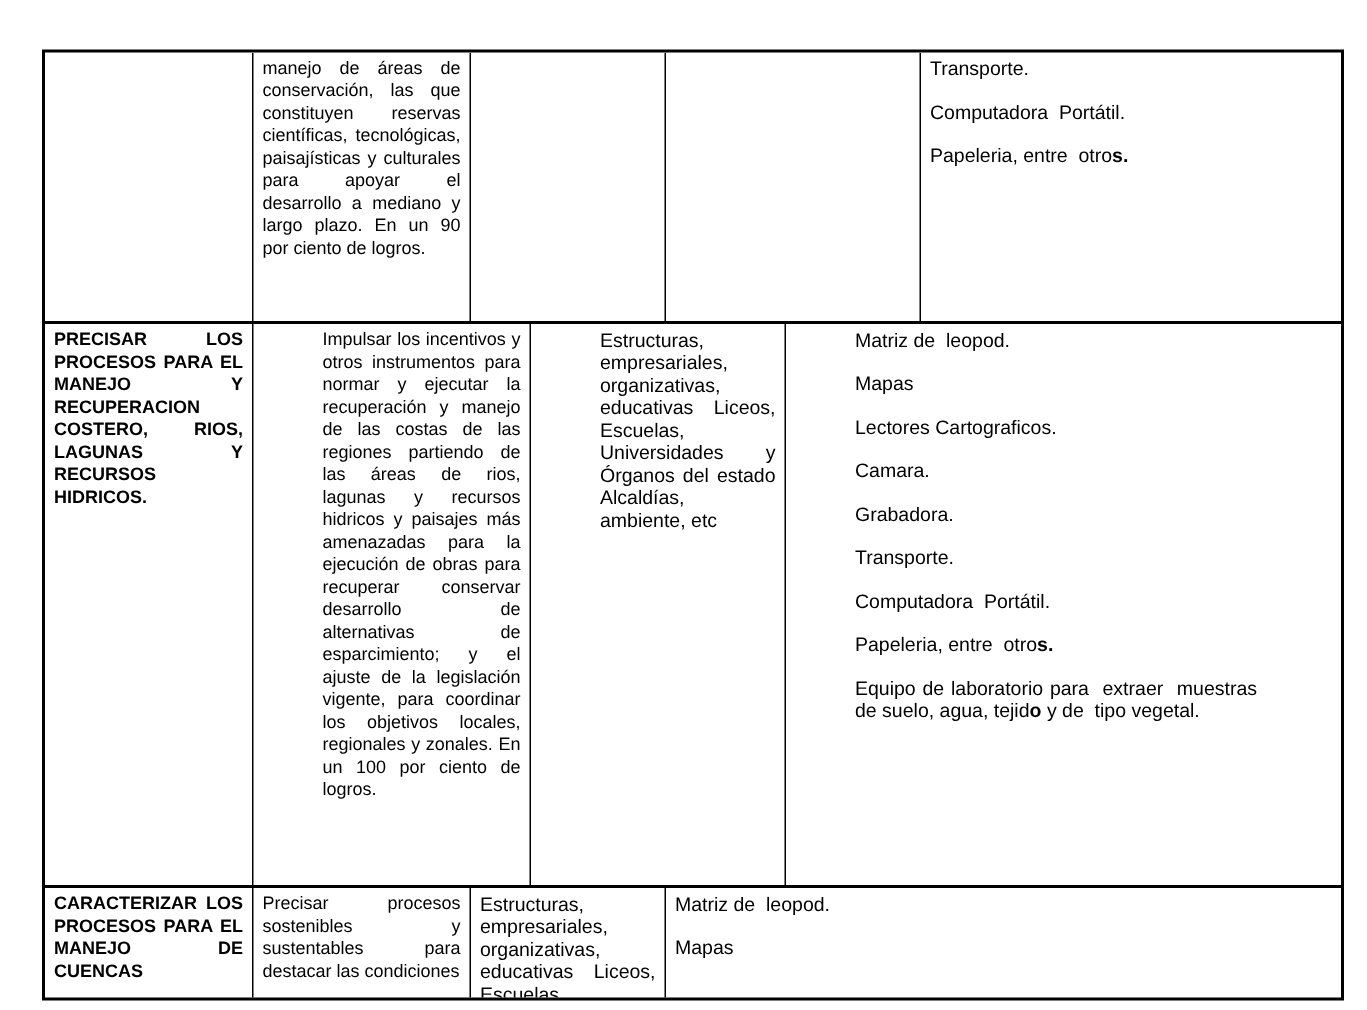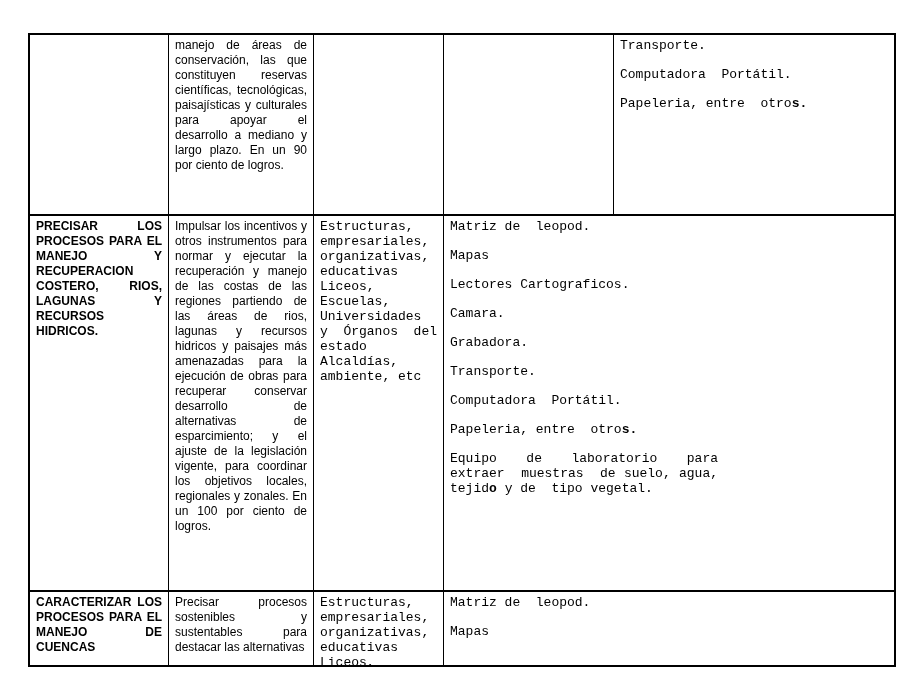--- a/index.html
+++ b/index.html
@@ -33,54 +33,54 @@
   .t-cell {
     box-sizing: border-box;
     height: 100%;
     border-right: 1.5px solid #000000;
     padding: 3px 6px 0 6px;
     overflow: hidden;
   }
   .t-cell:last-child { border-right: none; }
   .t-cell p { margin: 0 0 14px 0; }
   .f-sans  { font-family: "Liberation Sans", sans-serif; font-size: 12px; line-height: 15px; }
-  .f-serif { font-family: Liberation Mono, monospace; font-size: 13px; line-height: 15px; white-space: pre-wrap; }
+  .f-serif { font-family: Liberation Sans, sans-serif; font-size: 13px; line-height: 15px; white-space: pre-wrap; }
   .b { font-weight: bold; }
   .a-justify p { text-align: justify; }
   .a-left p { text-align: left; }
   .seg-b { font-weight: bold; }
 </style>
 </head>
 <body>
 
 <div class="page">
   <div class="doc-table">
       <div class="t-row" style="height: 181px;">
         <div class="t-cell f-sans b a-justify" style="width: 139px;"></div>
         <div class="t-cell f-sans a-justify" style="width: 145px;">
           <p><span>manejo de áreas de conservación, las que constituyen reservas científicas, tecnológicas, paisajísticas y culturales para apoyar el desarrollo a mediano y largo plazo. En un 90 por ciento de logros.</span></p>
         </div>
         <div class="t-cell f-serif a-justify" style="width: 130px;"></div>
         <div class="t-cell f-serif a-justify" style="width: 170px;"></div>
         <div class="t-cell f-serif a-left" style="width: 280px;"><p><span>Transporte.</span></p><p><span>Computadora  Portátil.</span></p><p><span>Papeleria, entre  otro</span><span class="seg-b">s.</span></p></div>
       </div>
-      <div class="t-row" style="height: 376px;">
+      <div class="t-row" style="height: 376px; gap: 40px;">
         <div class="t-cell f-sans b a-justify" style="width: 139px;">
           <p><span>PRECISAR LOS PROCESOS PARA EL MANEJO Y RECUPERACION COSTERO, RIOS, LAGUNAS Y RECURSOS HIDRICOS.</span></p>
         </div>
         <div class="t-cell f-sans a-justify" style="width: 145px;">
           <p><span>Impulsar los incentivos y otros instrumentos para normar y ejecutar la recuperación y manejo de las costas de las regiones partiendo de las áreas de rios, lagunas y recursos hidricos y paisajes más amenazadas para la ejecución de obras para recuperar conservar desarrollo de alternativas de esparcimiento; y el ajuste de la legislación vigente, para coordinar los objetivos locales, regionales y zonales. En un 100 por ciento de logros.</span></p>
         </div>
         <div class="t-cell f-serif a-justify" style="width: 130px;"><p><span>Estructuras, empresariales, organizativas, educativas Liceos, Escuelas, Universidades y Órganos del estado Alcaldías, ambiente, etc</span></p></div>
         <div class="t-cell f-serif a-justify" style="width: 280px;"><p><span>Matriz de  leopod.</span></p><p><span>Mapas</span></p><p><span>Lectores Cartograficos.</span></p><p><span>Camara.</span></p><p><span>Grabadora.</span></p><p><span>Transporte.</span></p><p><span>Computadora  Portátil.</span></p><p><span>Papeleria, entre  otro</span><span class="seg-b">s.</span></p><p><span>Equipo de laboratorio para  extraer  muestras  de suelo, agua, tejid</span><span class="seg-b">o</span><span> y de  tipo vegetal.</span></p></div>
       </div>
       <div class="t-row" style="height: 77px;">
         <div class="t-cell f-sans b a-justify" style="width: 139px;">
           <p><span>CARACTERIZAR LOS PROCESOS PARA EL MANEJO DE CUENCAS</span></p>
         </div>
         <div class="t-cell f-sans a-justify" style="width: 145px;">
-          <p><span>Precisar procesos sostenibles y sustentables para destacar las alternativas</span></p>
+          <p><span>Precisar procesos sostenibles y sustentables para destacar las condiciones</span></p>
         </div>
         <div class="t-cell f-serif a-justify" style="width: 130px;"><p><span>Estructuras, empresariales, organizativas, educativas Liceos, Escuelas,</span></p></div>
         <div class="t-cell f-serif a-left" style="width: 280px;"><p><span>Matriz de  leopod.</span></p><p><span>Mapas</span></p></div>
       </div>
     </div>
 </div>
 
 </body></html>

